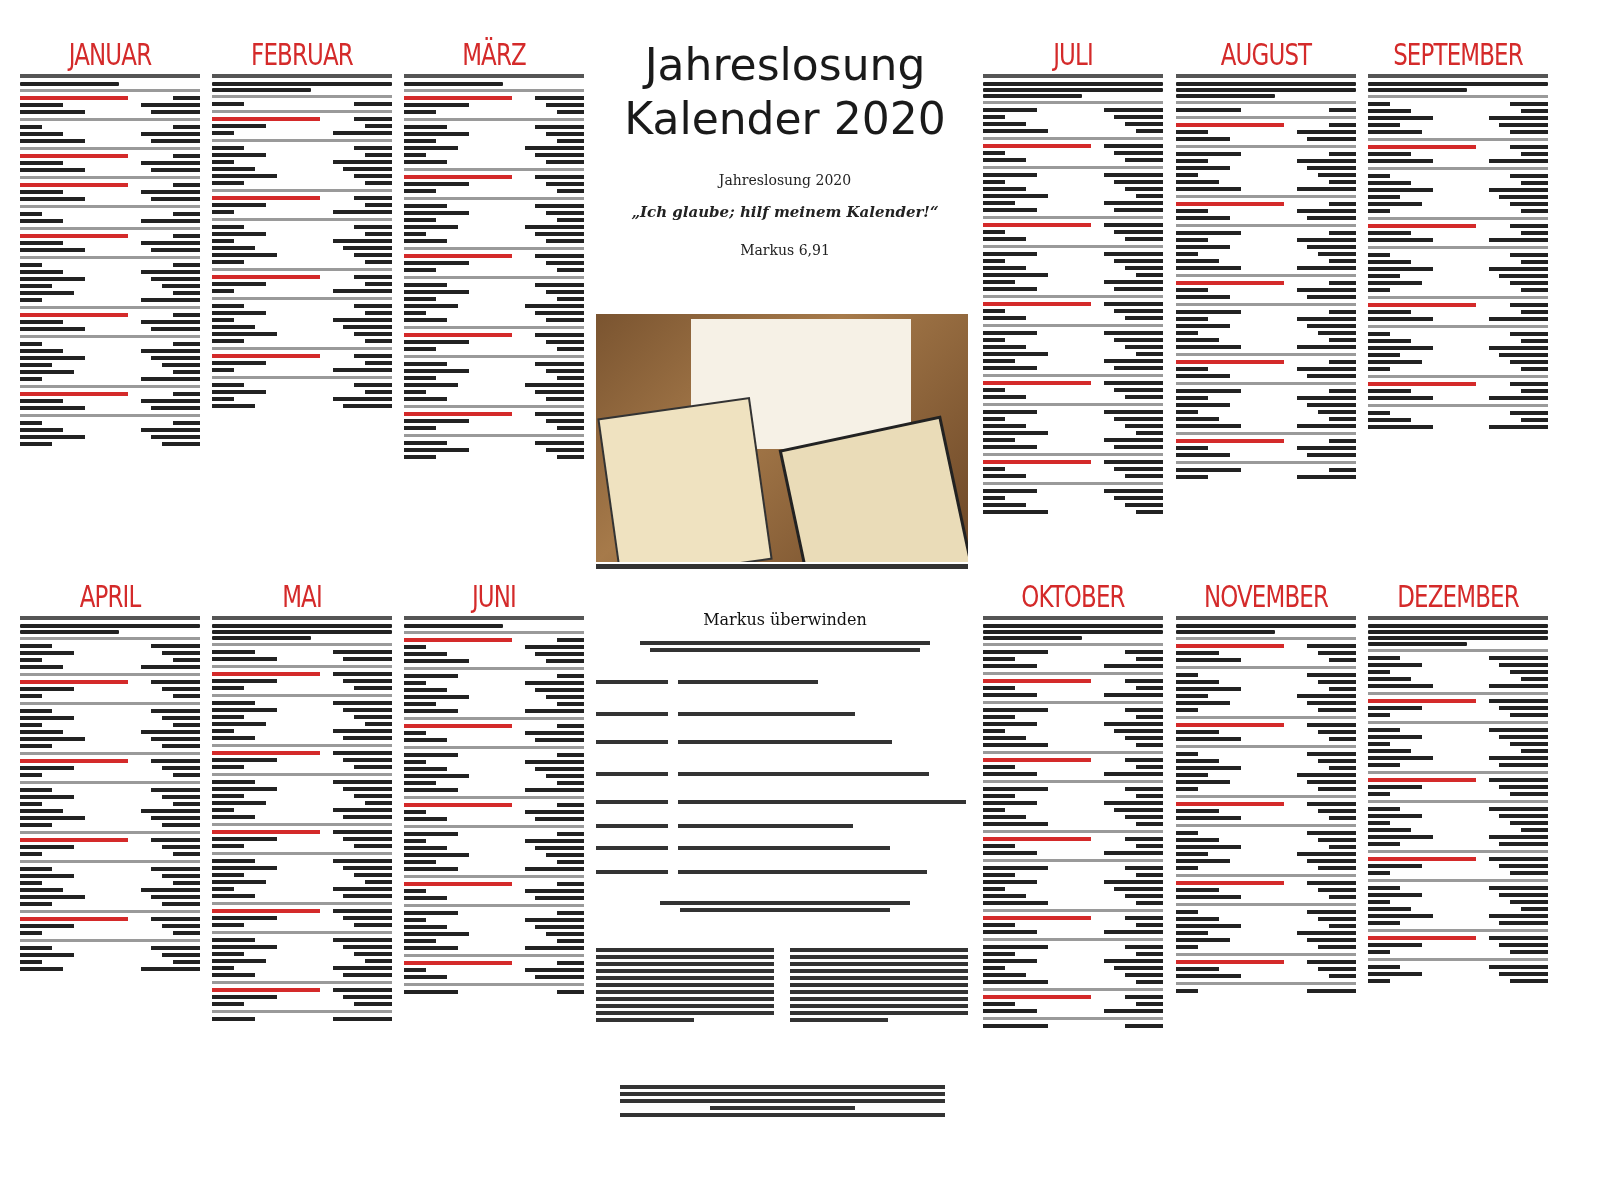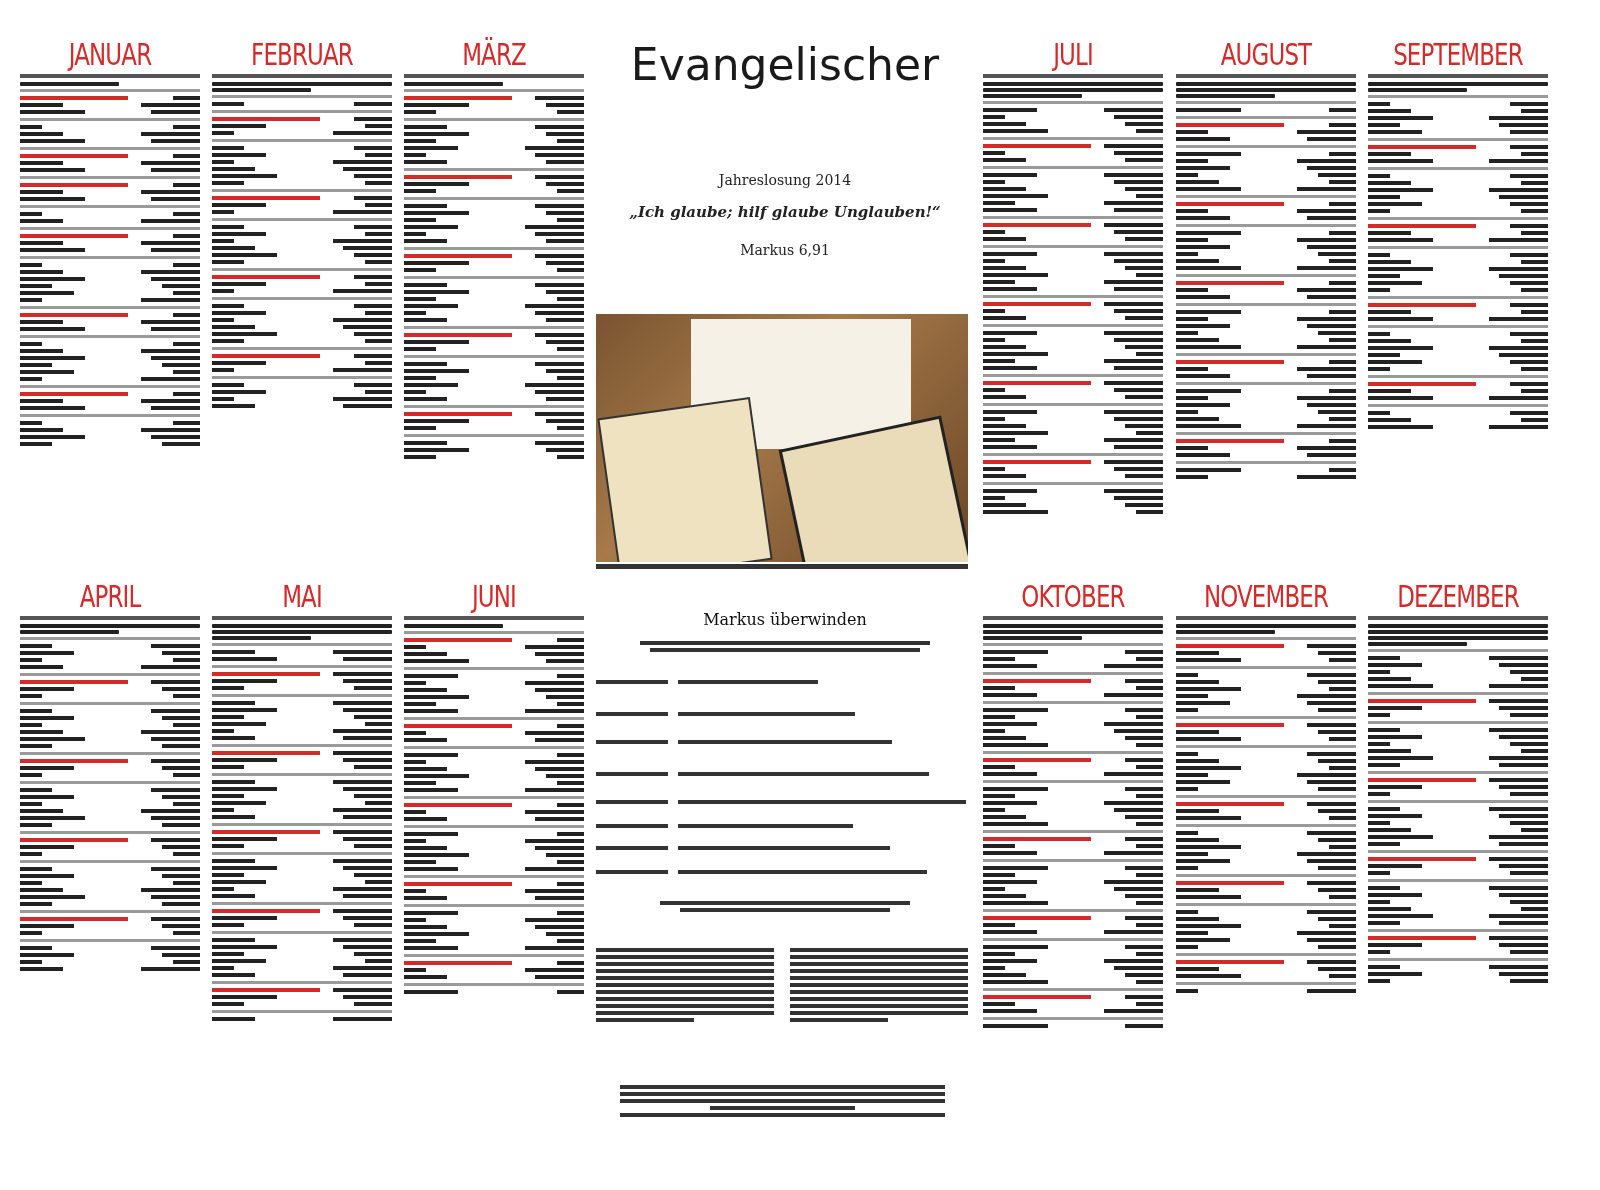--- a/index.html
+++ b/index.html
@@ -2406,24 +2406,25 @@
         </div>
         <div class="row">
           <div class="l" style="width: 12%;"></div>
           <div class="r" style="width: 21%;"></div>
         </div>
       </div>
     </div>
   </div>
 
 <div class="title">
-  <div>Evangelischer</div>
+  <div>Jahreslosung</div>
+  <div>Kalender 2020</div>
 </div>
-<div class="sub" style="top:172px;font-size:14px;">Jahreslosung 2014</div>
-<div class="sub" style="top:203px;font-size:15px;font-style:italic;font-weight:bold;">„Ich glaube; hilf glaube Unglauben!“</div>
+<div class="sub" style="top:172px;font-size:14px;">Jahreslosung 2020</div>
+<div class="sub" style="top:203px;font-size:15px;font-style:italic;font-weight:bold;">„Ich glaube; hilf meinem Kalender!“</div>
 <div class="sub" style="top:242px;font-size:14px;">Markus 6,91</div>
 
 <div class="photo">
   <div class="book3"></div>
   <div class="book1"></div>
   <div class="book2"></div>
 </div>
 <div class="caption"></div>
 
 <div class="sectitle">Markus überwinden</div>

